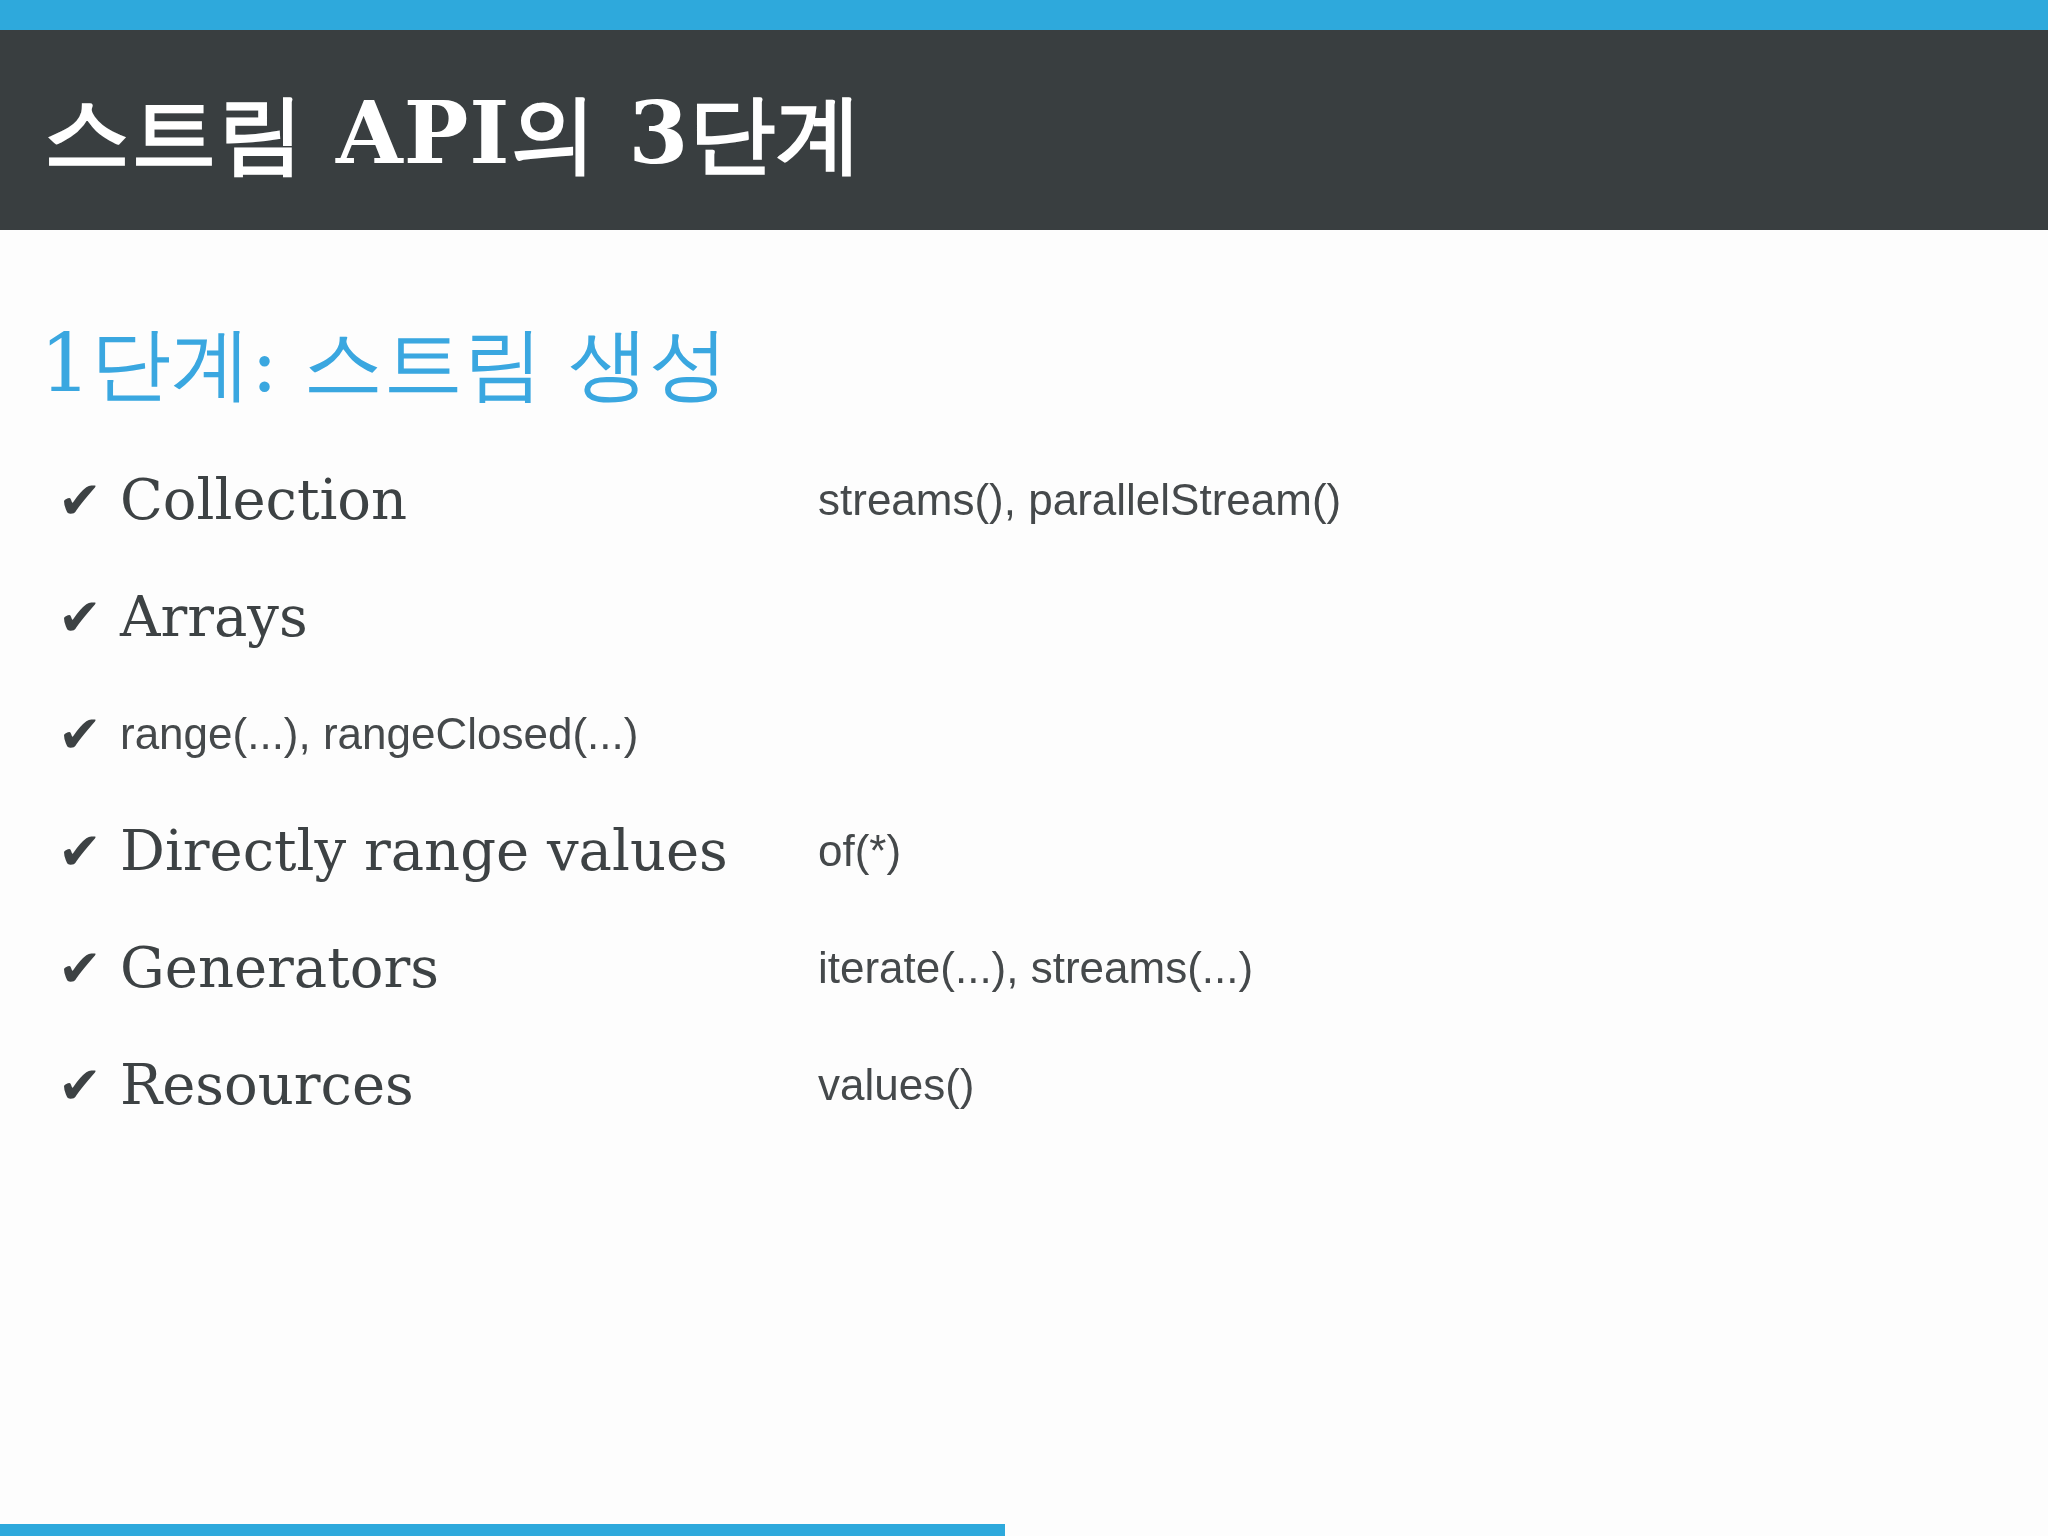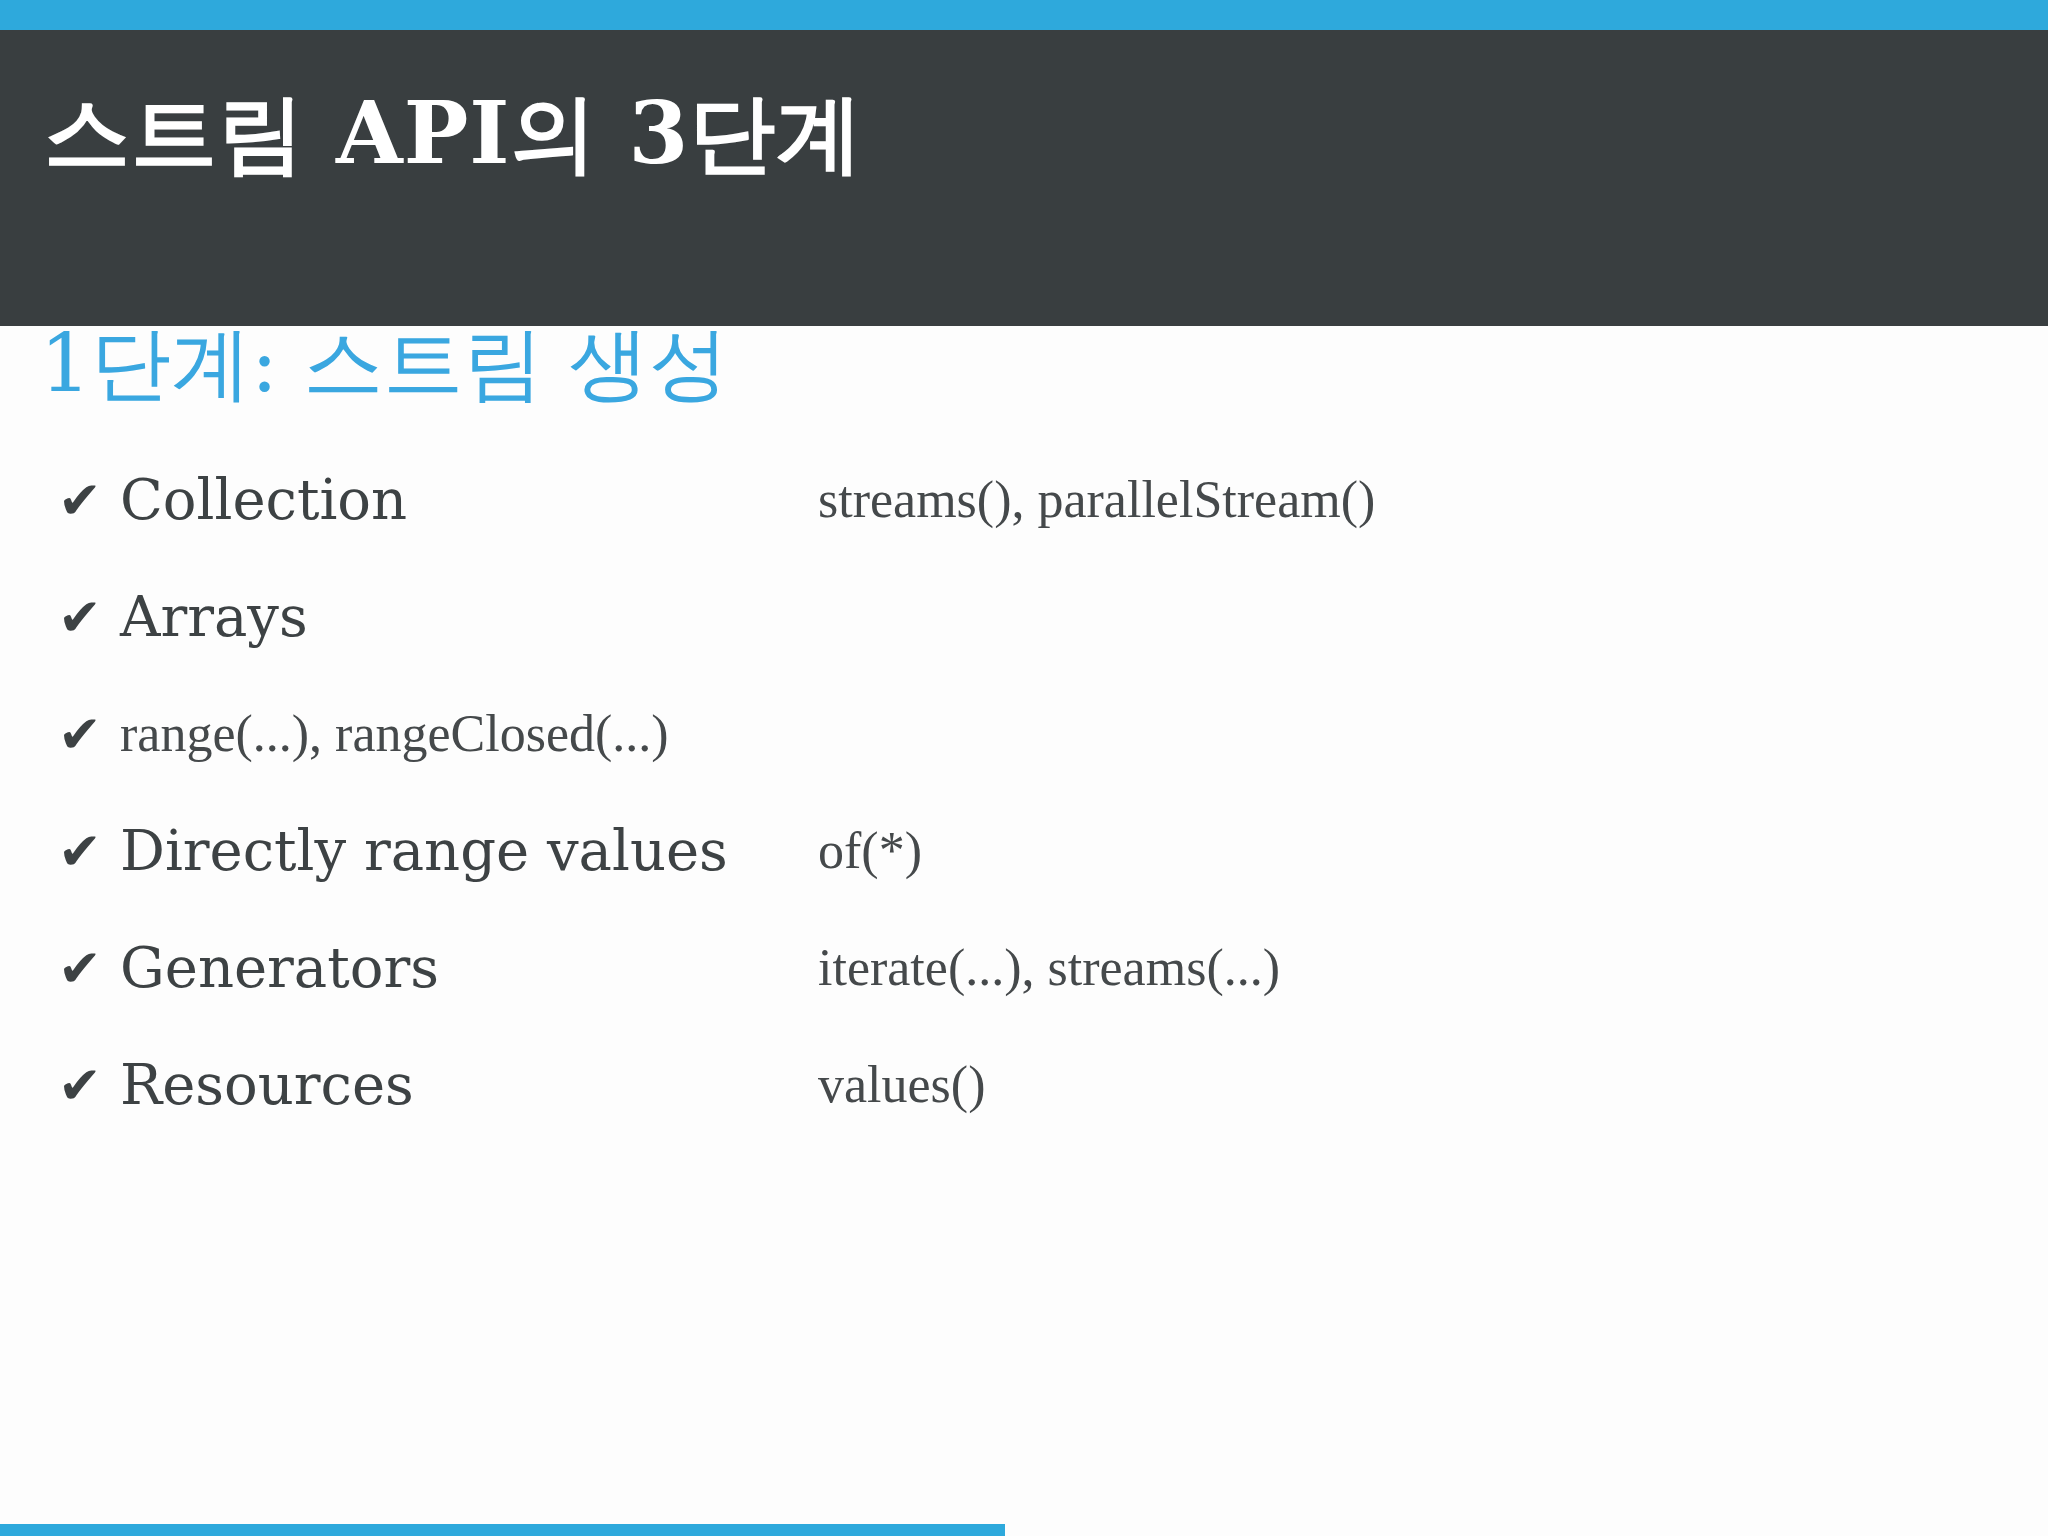--- a/index.html
+++ b/index.html
@@ -18,21 +18,21 @@
     position: absolute;
     top: 0; left: 0;
     width: 100%;
     height: 30px;
     background: var(--accent, #2ea9dc);
   }
   .slide-header {
     position: absolute;
     top: 30px; left: 0;
     width: 100%;
-    height: 296px;
+    height: 200px;
     background: var(--header-bg, #393e40);
   }
   .slide-header h1 {
     margin: 0;
     padding: 56px 0 0 44px;
     font-size: 86px;
     line-height: 1.1;
     font-weight: 600;
     color: #ffffff;
     font-family: "DejaVu Serif", "Liberation Serif", serif;
@@ -79,22 +79,22 @@
   .item-label {
     flex: 0 0 698px;
     width: 698px;
     font-size: 56px;
     color: var(--text-color, #3d4244);
     font-family: "DejaVu Serif", "Liberation Serif", serif;
     white-space: nowrap;
     line-height: 1;
   }
   .item-code {
-    font-family: Liberation Serif, serif;
-    font-size: 52px;
+    font-family: Liberation Sans, sans-serif;
+    font-size: 44px;
     color: var(--code-color, #45494b);
     white-space: nowrap;
     line-height: 1;
   }
   .bottom-bar {
     position: absolute;
     bottom: 0; left: 0;
     width: 1005px;
     height: 12px;
     background: var(--accent, #2ea9dc);

